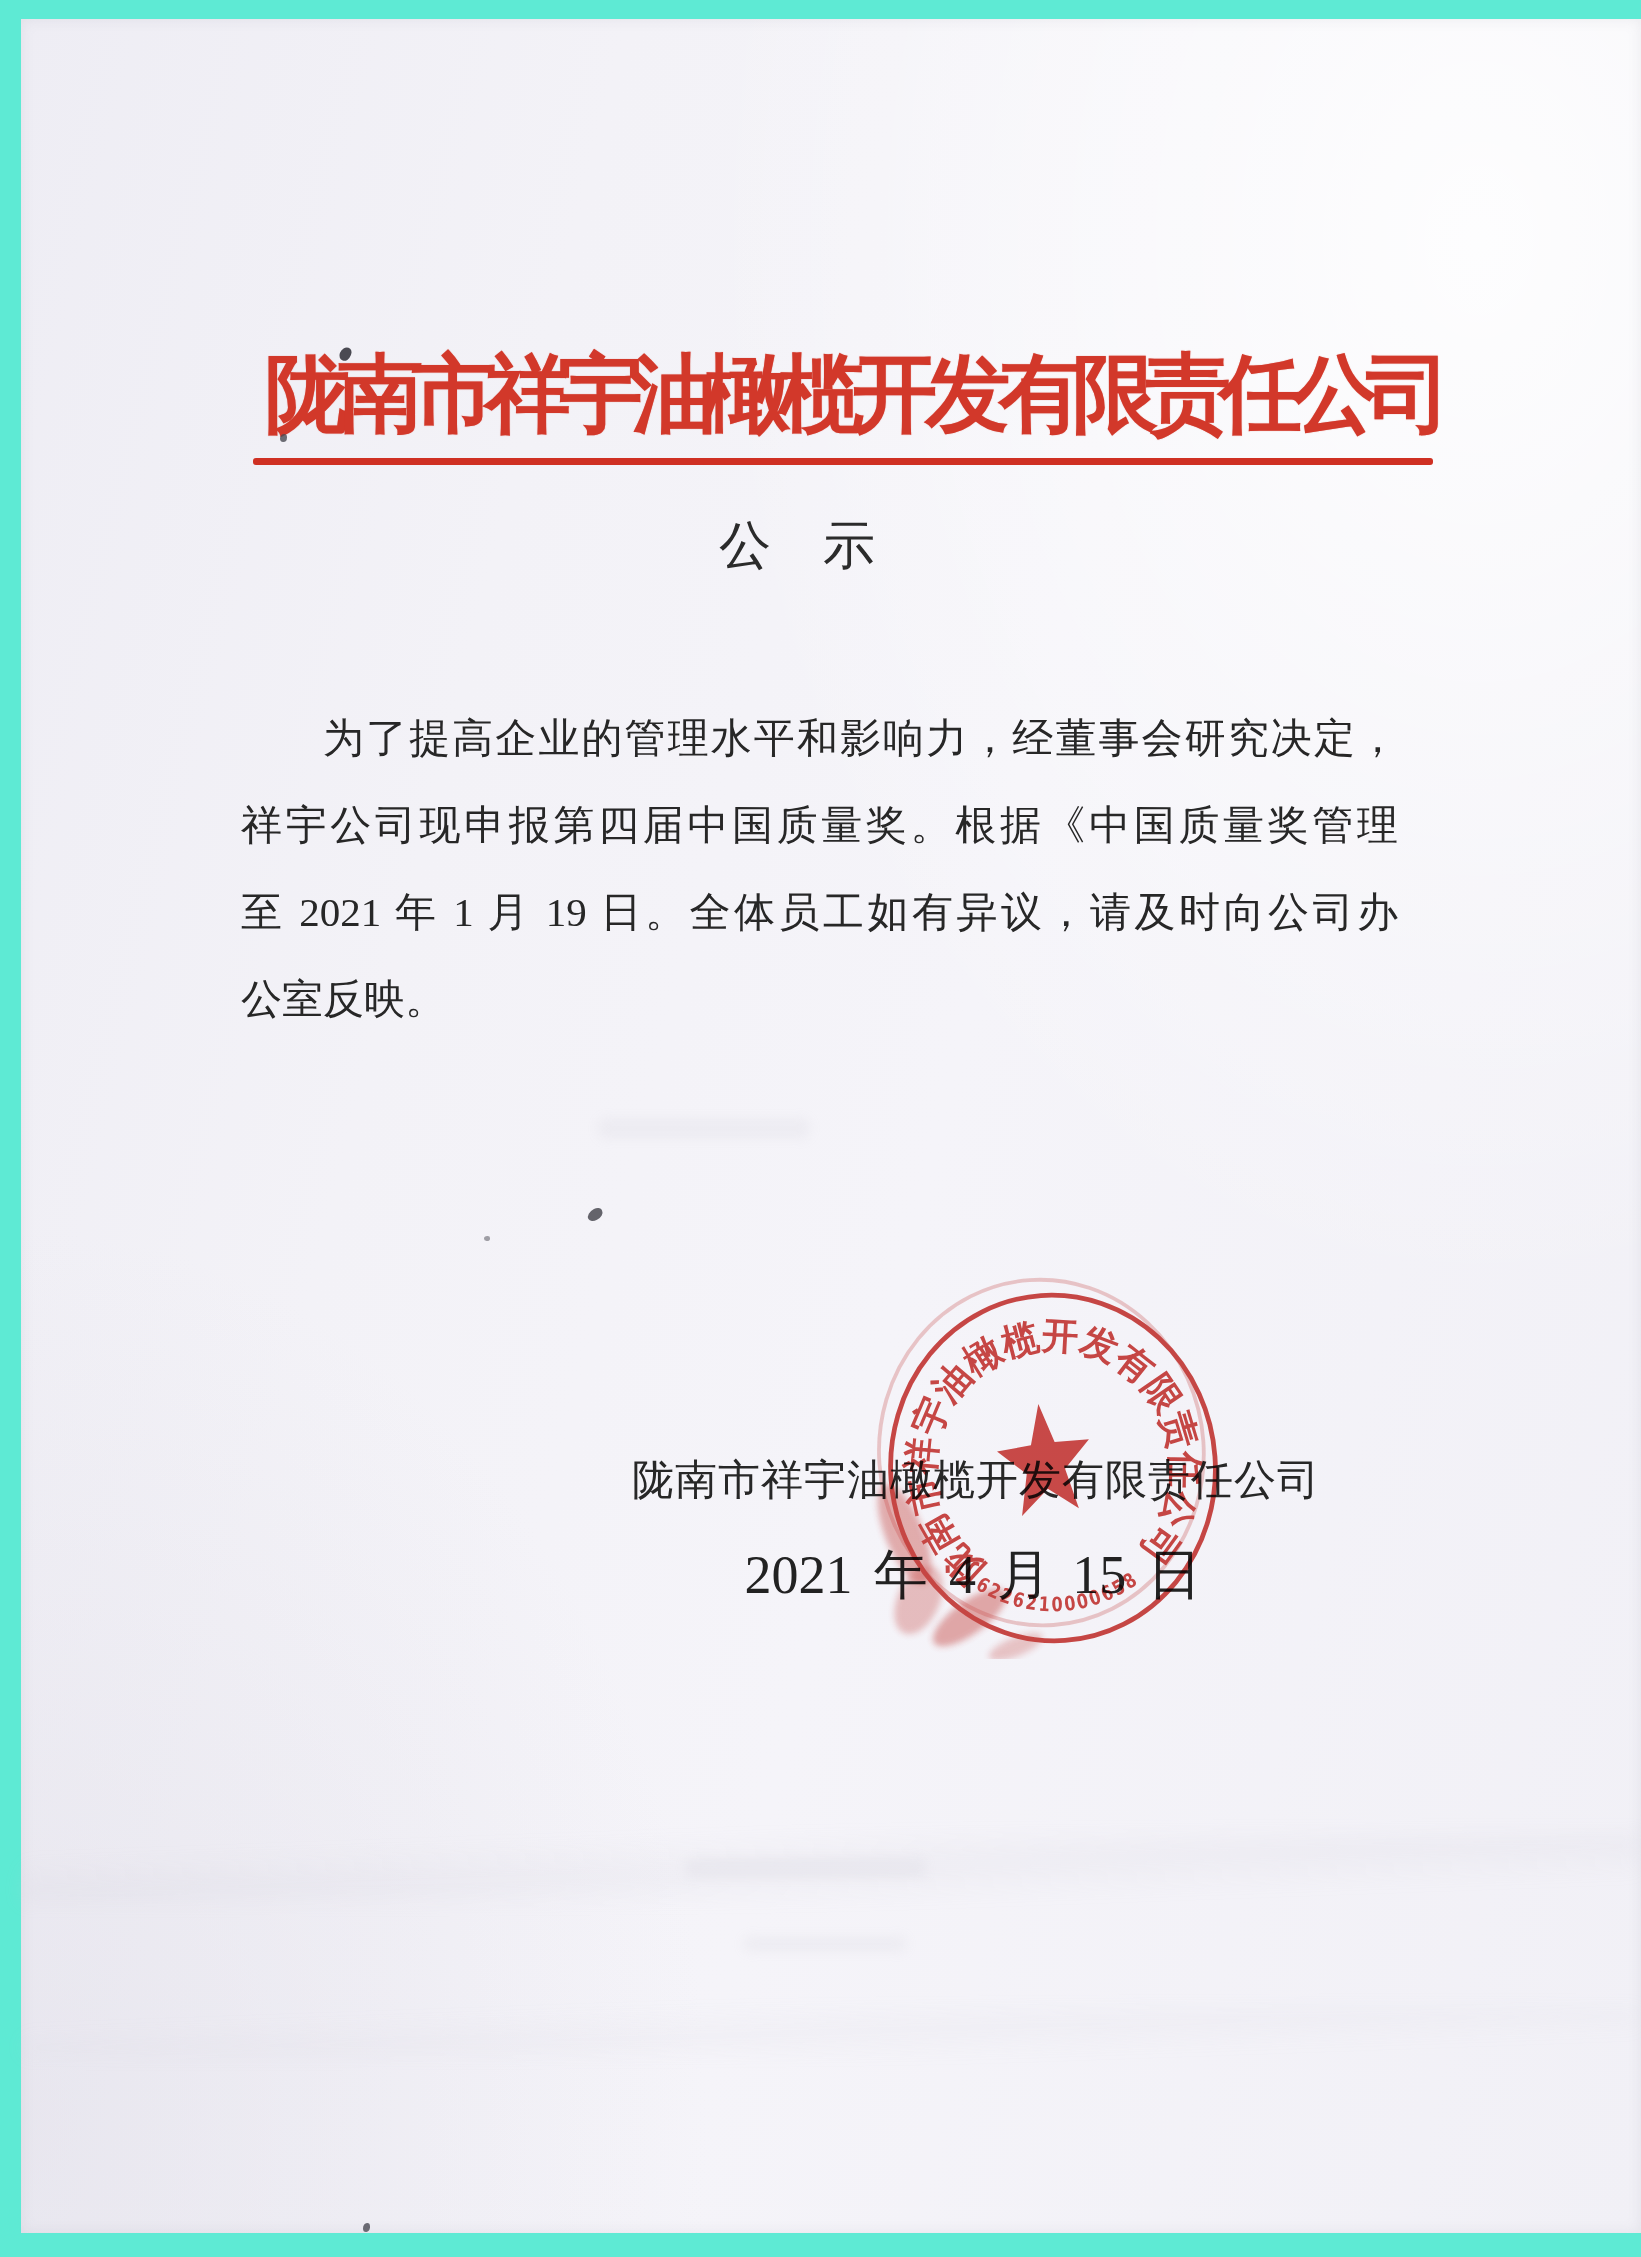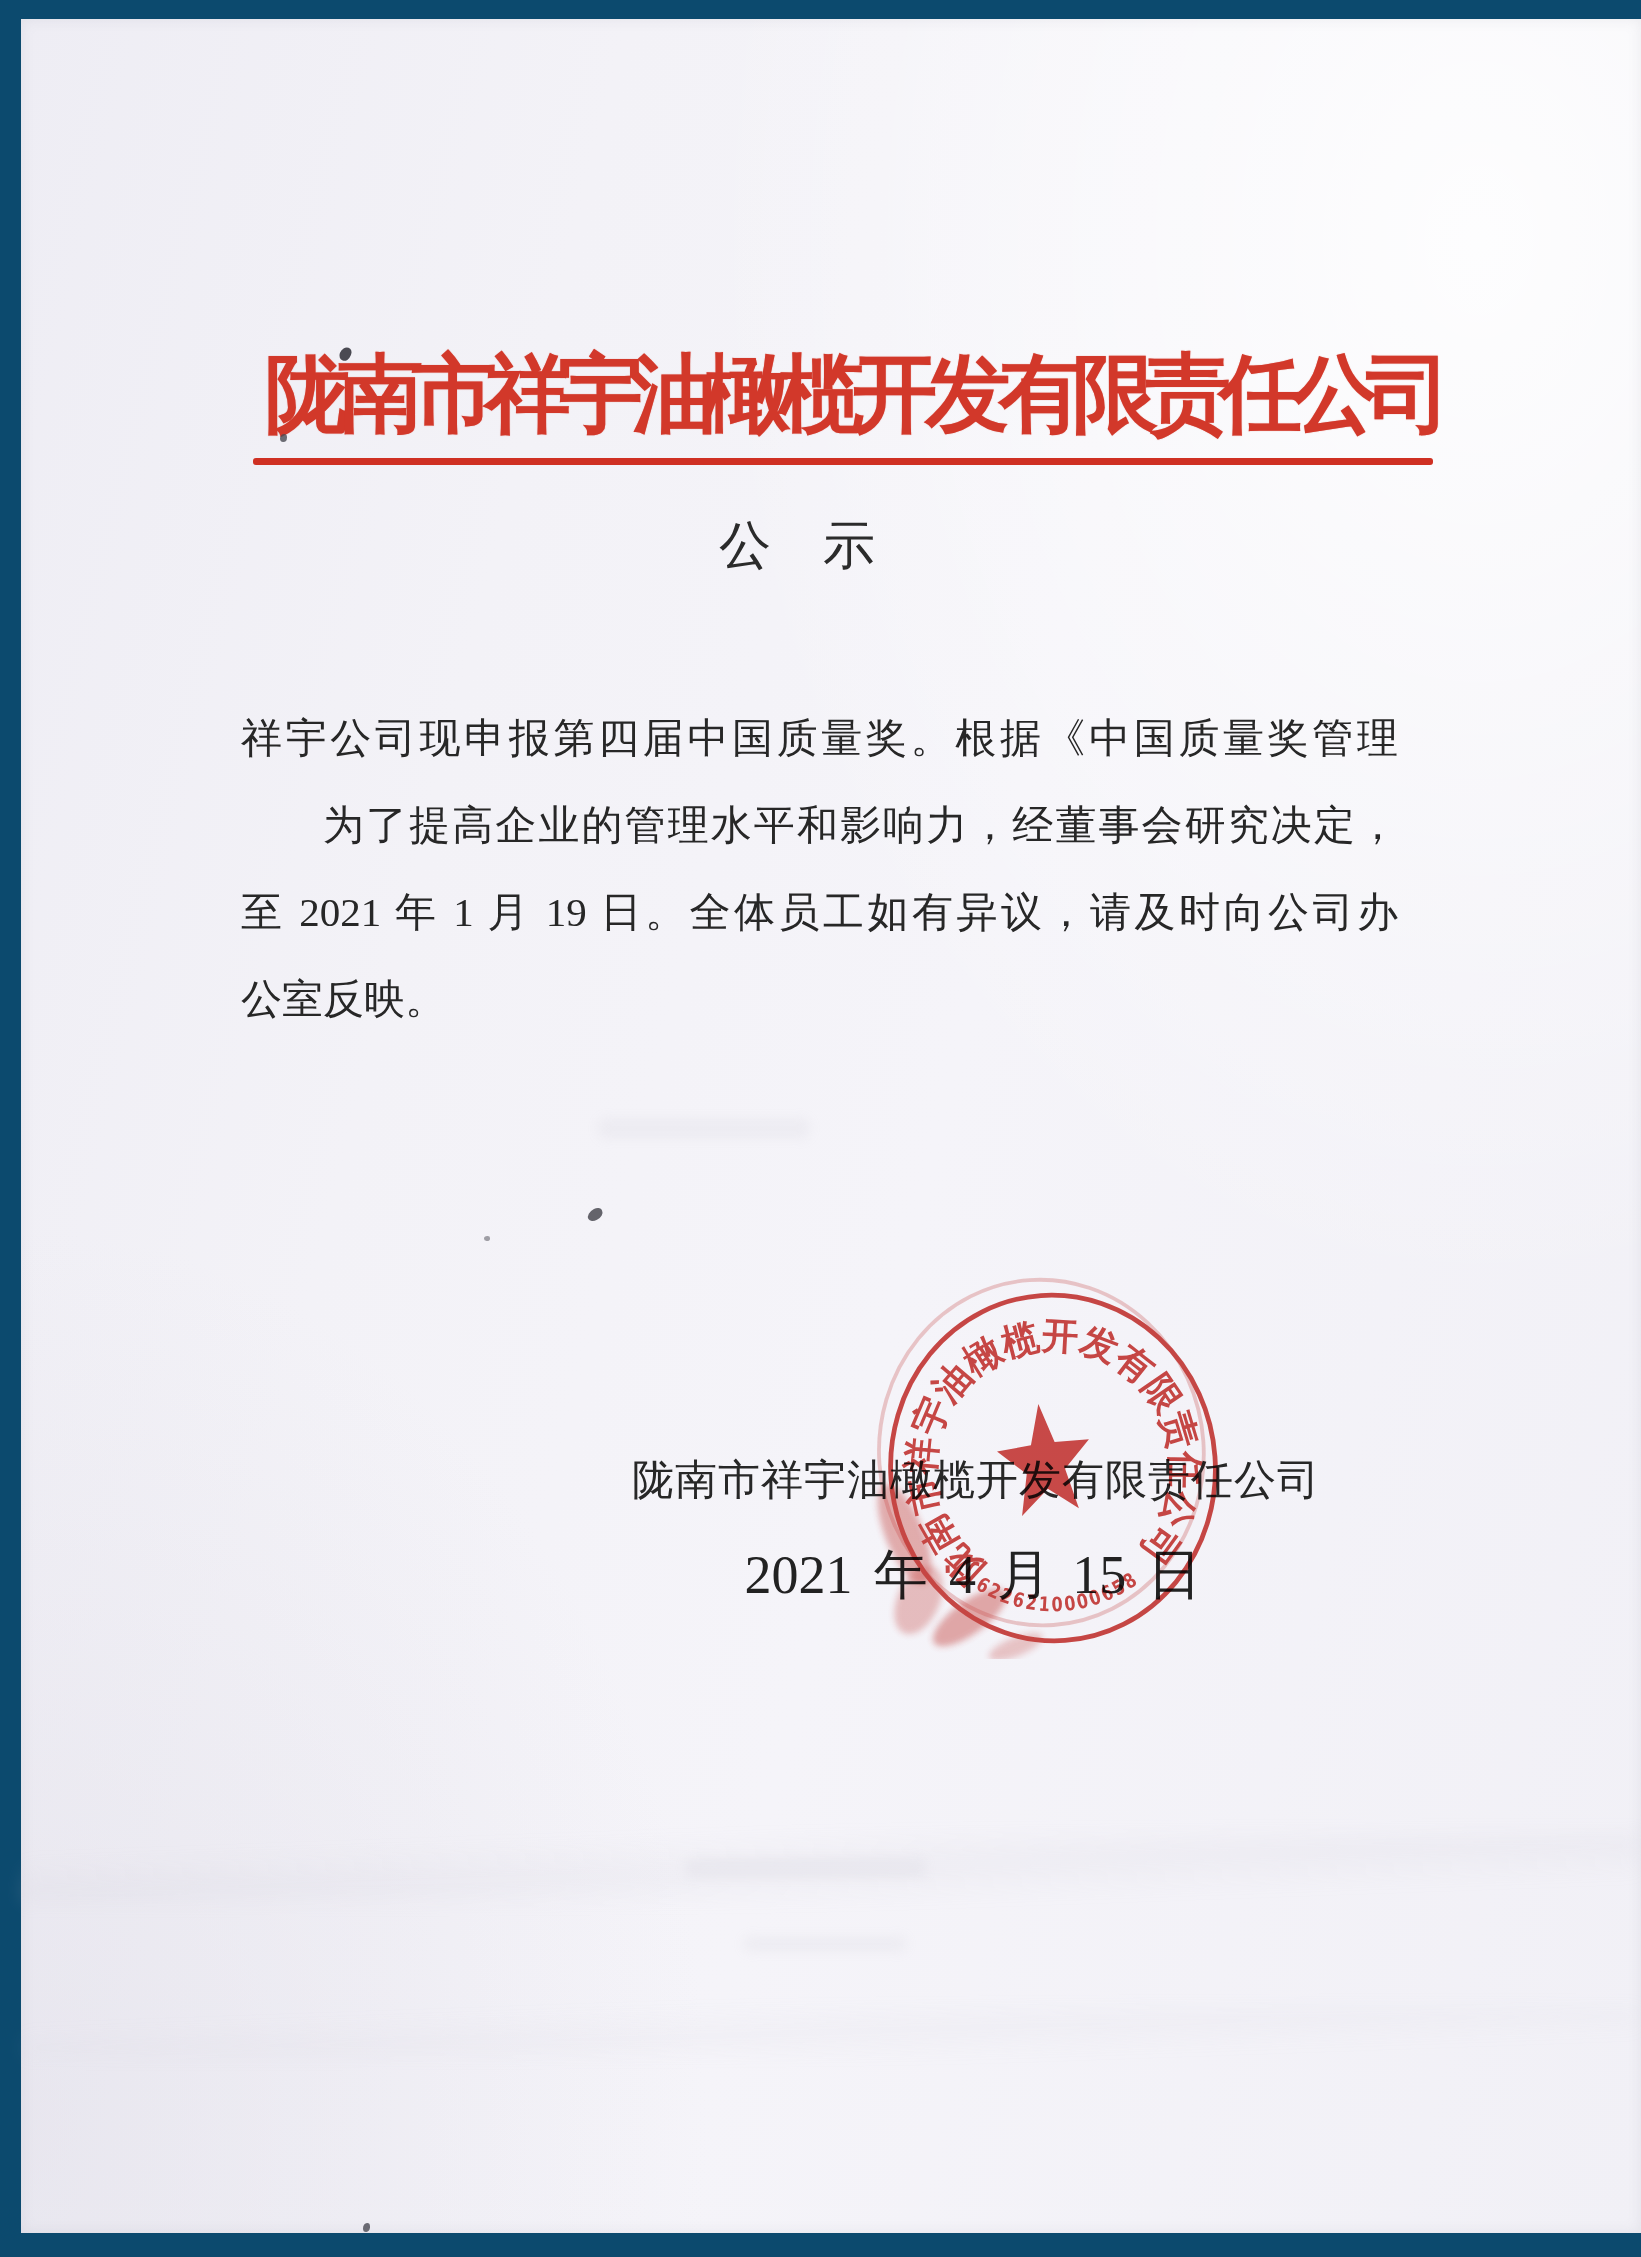--- a/index.html
+++ b/index.html
@@ -1,20 +1,20 @@
 <!DOCTYPE html>
 <html><head>
 <meta charset="utf-8">
 <style>
   html,body{margin:0;padding:0;background:#ffffff;}
   body{width:1641px;height:2257px;position:relative;overflow:hidden;
        font-family:"Liberation Serif","DejaVu Serif",serif;}
 
   
-  .scan{position:absolute;inset:0;background:#0c4a6e;}
+  .scan{position:absolute;inset:0;background:#5eead4;}
   .paper{position:absolute;left:21px;top:19.3px;width:1620px;height:2214px;
          background:
            radial-gradient(ellipse at 90% 10%, rgba(255,255,255,.85) 0%, rgba(255,255,255,0) 38%),
            radial-gradient(ellipse at 0% 95%, rgba(223,221,232,.55) 0%, rgba(223,221,232,0) 30%),
            linear-gradient(104deg,#eeedf4 0%,#f3f2f7 28%,#f5f4f9 55%,#f1f0f6 100%);
          box-shadow:0 0 13.5px rgba(120,120,140,.12) inset;}
 
   .wrinkle{position:absolute;left:0;width:100%;height:68px;filter:blur(8.7px);opacity:.5;
            background:linear-gradient(178deg,rgba(255,255,255,0) 20%,rgba(203,201,214,.30) 50%,rgba(255,255,255,0) 80%);}
   .bleed{position:absolute;background:#b9b7c4;opacity:.12;filter:blur(5.8px);border-radius:7.7px;}
@@ -70,22 +70,22 @@
     <div class="bleed" style="left:577px;top:1099px;width:212px;height:21px;"></div>
     <div class="bleed" style="left:664px;top:1839px;width:241px;height:19.3px;"></div>
     <div class="bleed" style="left:722px;top:1917px;width:164px;height:15.4px;"></div>
 
     <h1 class="title">陇南市祥宇油橄榄开发有限责任公司</h1>
     <div class="title-rule"></div>
 
     <div class="heading">公　示</div>
 
     <div class="body-block">
+      <div class="bline indent">为了提高企业的管理水平和影响力，经董事会研究决定，</div>
       <div class="bline">祥宇公司现申报第四届中国质量奖。根据《中国质量奖管理</div>
-      <div class="bline indent">为了提高企业的管理水平和影响力，经董事会研究决定，</div>
       <div class="bline">至 2021 年 1 月 19 日。全体员工如有异议，请及时向公司办</div>
       <div class="bline last">公室反映。</div>
     </div>
 
     <div class="sign-name">陇南市祥宇油橄榄开发有限责任公司</div>
     <div class="sign-date">2021 年 4 月 15 日</div>
 
     <svg class="seal" viewBox="-200 -200 400 400">
       <defs>
         <filter id="blurA" x="-60%" y="-60%" width="220%" height="220%">

